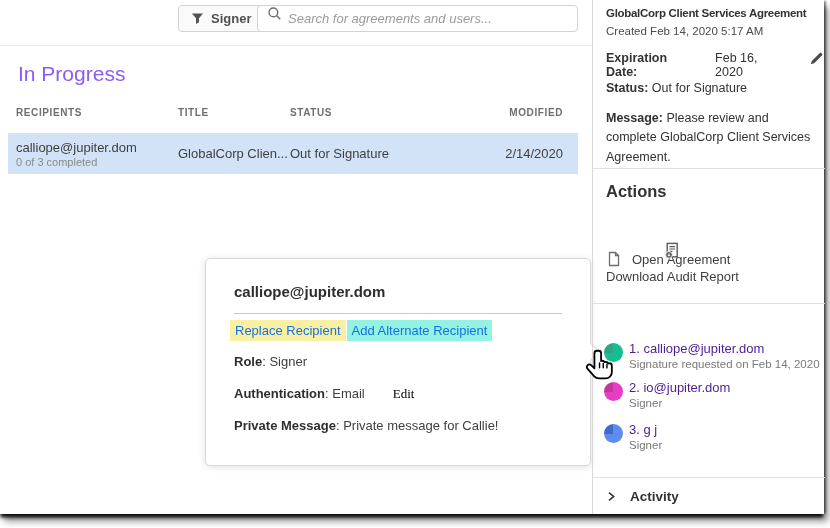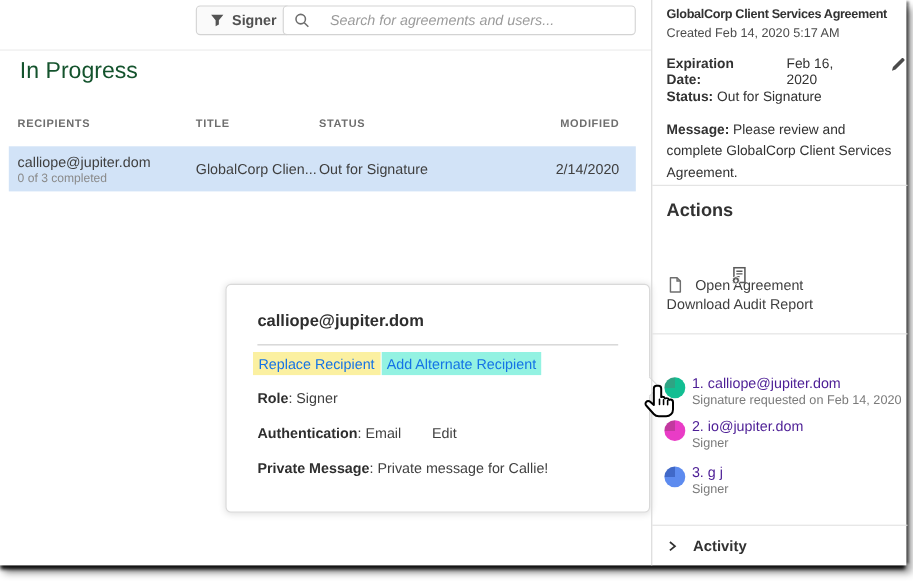--- a/index.html
+++ b/index.html
@@ -7,46 +7,46 @@
   .window{position:absolute;left:0;top:0;width:824px;height:514px;background:#fff;
     box-shadow:0 4px 3px -1px rgba(0,0,0,.85), 3px 0 2px -1px rgba(0,0,0,.45),
                -2px 3px 4px rgba(0,0,0,.35), 4px 7px 7px rgba(0,0,0,.45);}
   
   .main{position:absolute;left:0;top:0;width:592px;height:514px;}
   .topbar-border{position:absolute;left:0;top:45px;width:592px;height:1px;background:#ebebeb;}
   .filters-btn{position:absolute;left:178px;top:5px;height:27px;display:flex;align-items:center;gap:7px;
     padding:0 12px;border:1px solid #d3d3d3;border-radius:4px;background:#fafafa;cursor:pointer;box-sizing:border-box;}
   .filters-btn span{font-size:13px;font-weight:700;color:#505050;}
   .searchbox{position:absolute;left:257px;top:5px;width:321px;height:27px;border:1px solid #d3d3d3;
-    border-radius:4px;background:#fff;display:flex;align-items:center;padding:0 9px;gap:16px;box-sizing:border-box;}
+    border-radius:4px;background:#fff;display:flex;padding:0 9px;gap:4px;box-sizing:border-box;}
   .searchbox input{border:none;outline:none;flex:1;font-size:13px;font-style:italic;color:#4b4b4b;
     font-family:"Liberation Sans", sans-serif;background:transparent;}
   .searchbox input::placeholder{color:#9b9b9b;font-style:italic;}
-  .page-title{position:absolute;left:18px;top:53px;font-size:21px;color:#14532d;font-weight:400;}
+  .page-title{position:absolute;left:18px;top:62px;font-size:21px;color:#8b5cf6;font-weight:400;}
   .th{position:absolute;top:107px;font-size:10px;font-weight:700;color:#6e6e6e;letter-spacing:.6px;}
   .th.c1{left:16px}.th.c2{left:178px}.th.c3{left:290px}.th.c4{right:29px}
   .row{position:absolute;left:8px;top:133px;width:570px;height:41px;background:#d2e3f7;cursor:pointer;}
   .row .name{position:absolute;left:8px;top:7px;font-size:13px;color:#3f3f3f;}
   .row .sub{position:absolute;left:8px;top:23px;font-size:11px;color:#8a8a8a;}
   .row .cell{position:absolute;top:13px;font-size:13px;color:#3f3f3f;}
   .row .t{left:170px}.row .s{left:282px}.row .m{right:15px}
   
   .card{position:absolute;left:205px;top:258px;width:384px;height:206px;background:#fff;
     border:1px solid #d9d9d9;border-radius:5px;box-shadow:0 1px 7px rgba(0,0,0,.13);}
   .card-arrow{position:absolute;right:-7px;top:86px;width:12px;height:12px;background:#fff;
     border-right:1px solid #d9d9d9;border-top:1px solid #d9d9d9;transform:rotate(45deg);}
   .card-title{position:absolute;left:28px;top:24px;font-size:15px;font-weight:700;color:#2e2e2e;}
   .card-divider{position:absolute;left:28px;right:28px;top:54px;height:1px;background:#c9c9c9;}
   .card-links{position:absolute;left:24px;top:64px;font-size:13px;}
   .hl-link{color:#1473e6;text-decoration:none;padding:3px 5px;cursor:pointer;}
   .hl-yellow{background:#fbf0a1;}
   .hl-cyan{background:#93f2e2;margin-left:1px;}
   .card-line{position:absolute;left:28px;font-size:13px;color:#3f3f3f;}
   .card-line b{color:#2e2e2e;}
-  .edit-link{color:#404040;margin-left:28px;cursor:pointer;text-decoration:none;}
+  .edit-link{color:#000000;margin-left:28px;cursor:pointer;text-decoration:none;font-family:Liberation Serif, serif;}
   
   .sidebar{position:absolute;left:592px;top:0;width:232px;height:514px;border-left:1px solid #d8d8d8;box-sizing:border-box;}
   .sb{position:absolute;left:13px;font-size:12.5px;color:#323232;}
   .sb-title{top:7px;font-size:11.5px;font-weight:700;letter-spacing:-.3px;white-space:nowrap;}
   .sb-created{top:25px;font-size:11.5px;color:#4b4b4b;}
   .sb-row b{font-weight:700;}
   .sb-exp{top:51px;display:flex;align-items:flex-start;gap:14px;}
   .sb-status{top:81px;}
   .sb-msg{top:109px;width:213px;line-height:1.55;}
   .sb-divider{position:absolute;left:0;width:232px;height:1px;background:#e1e1e1;}

